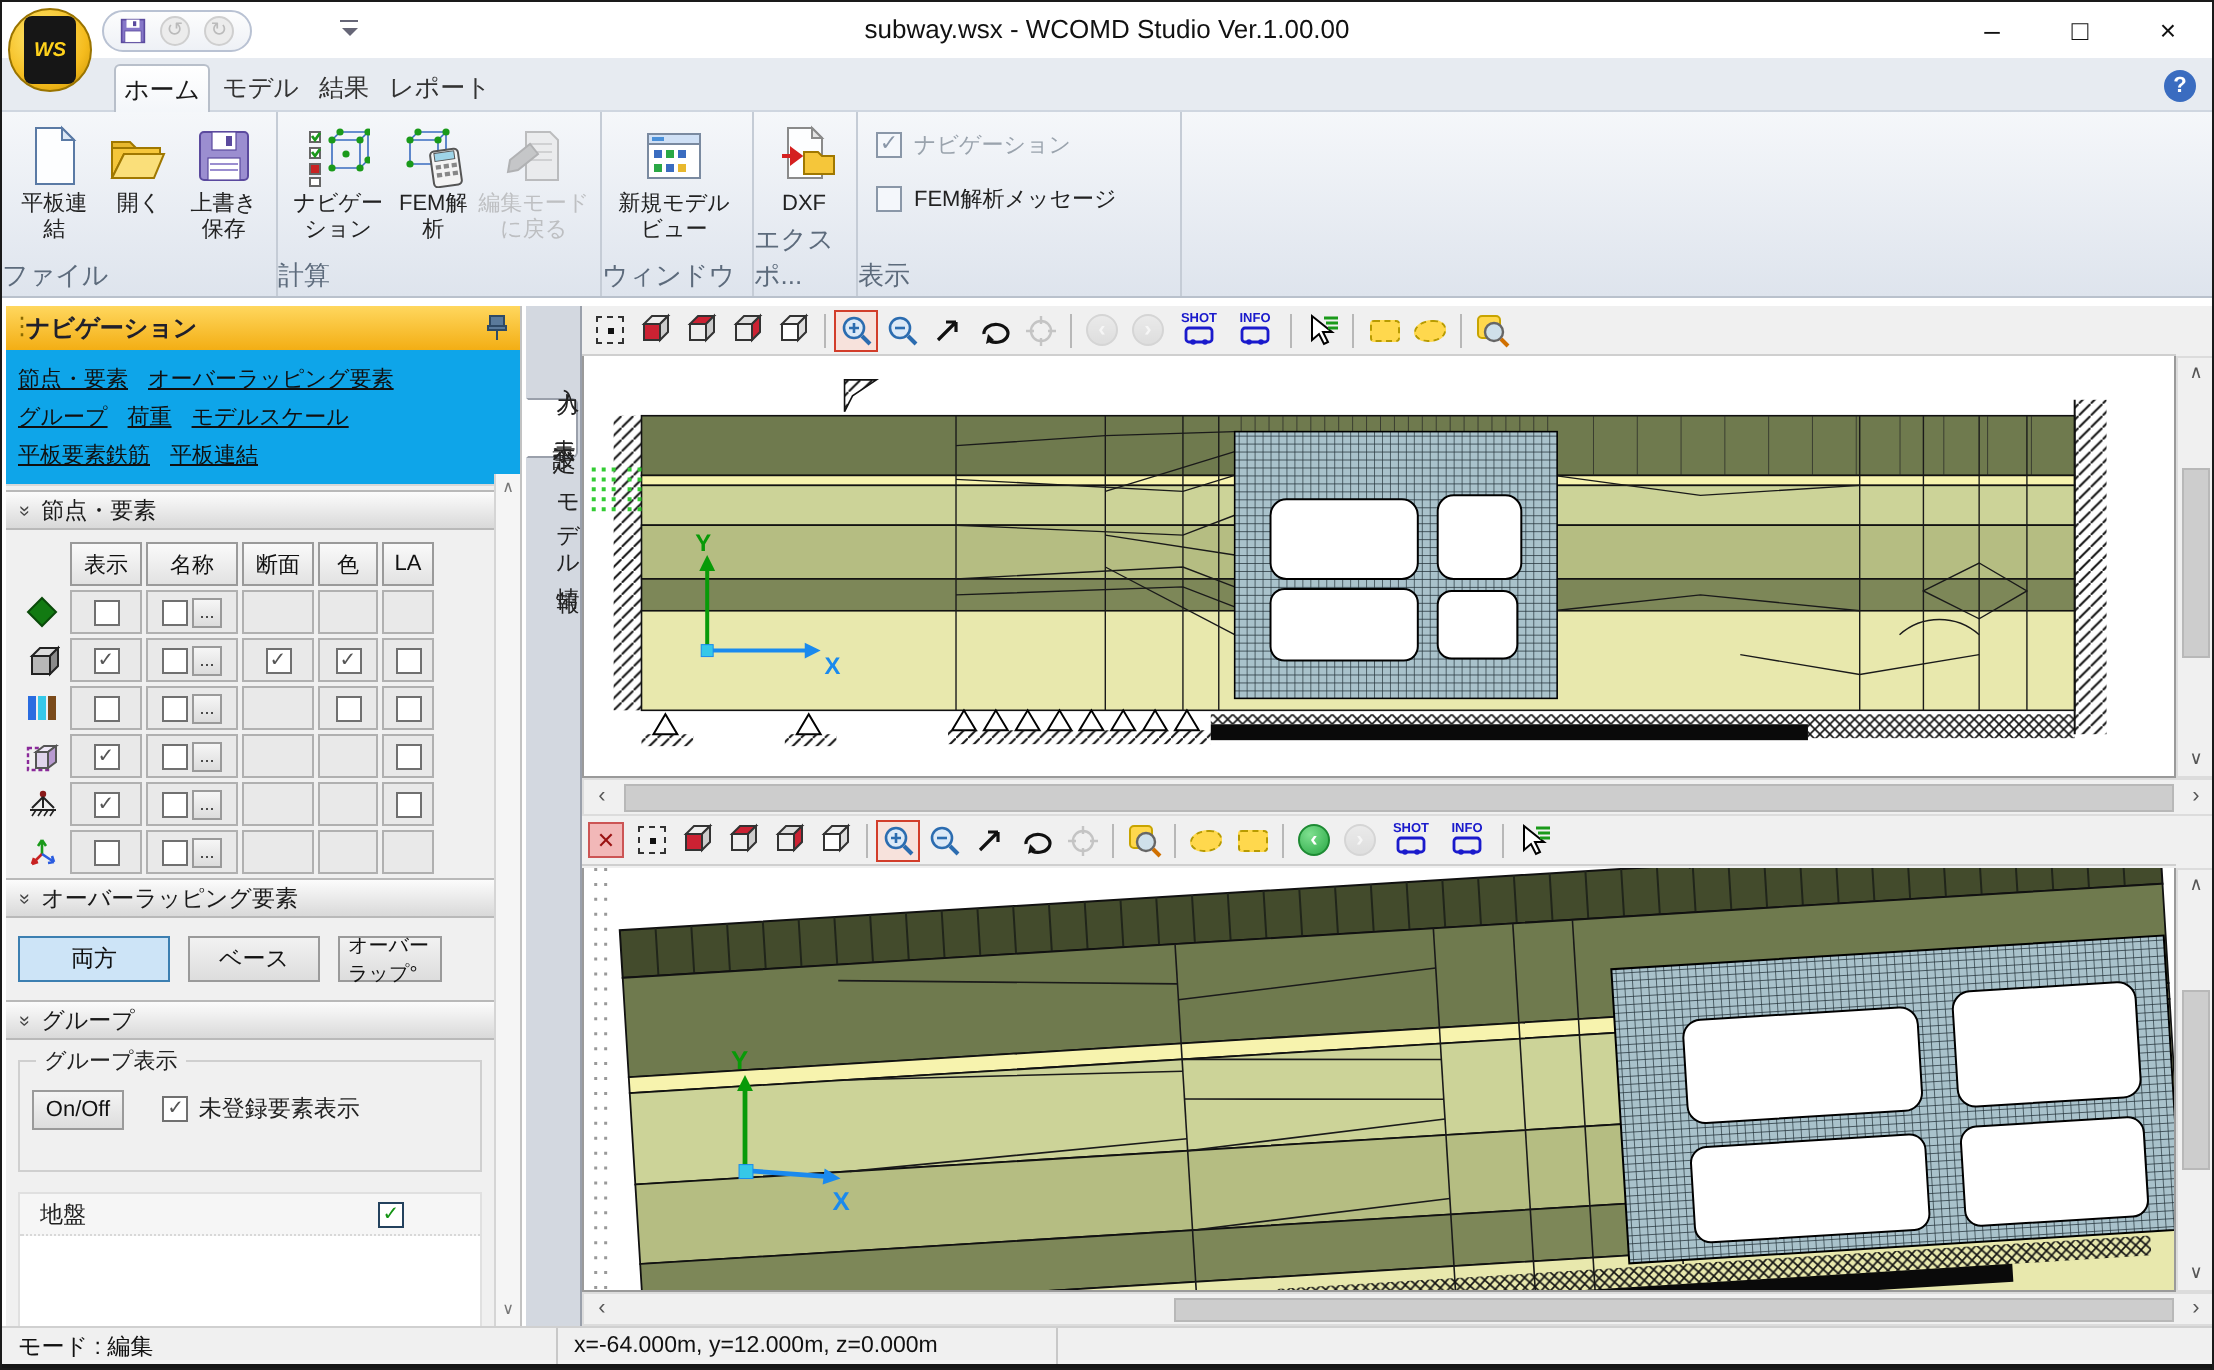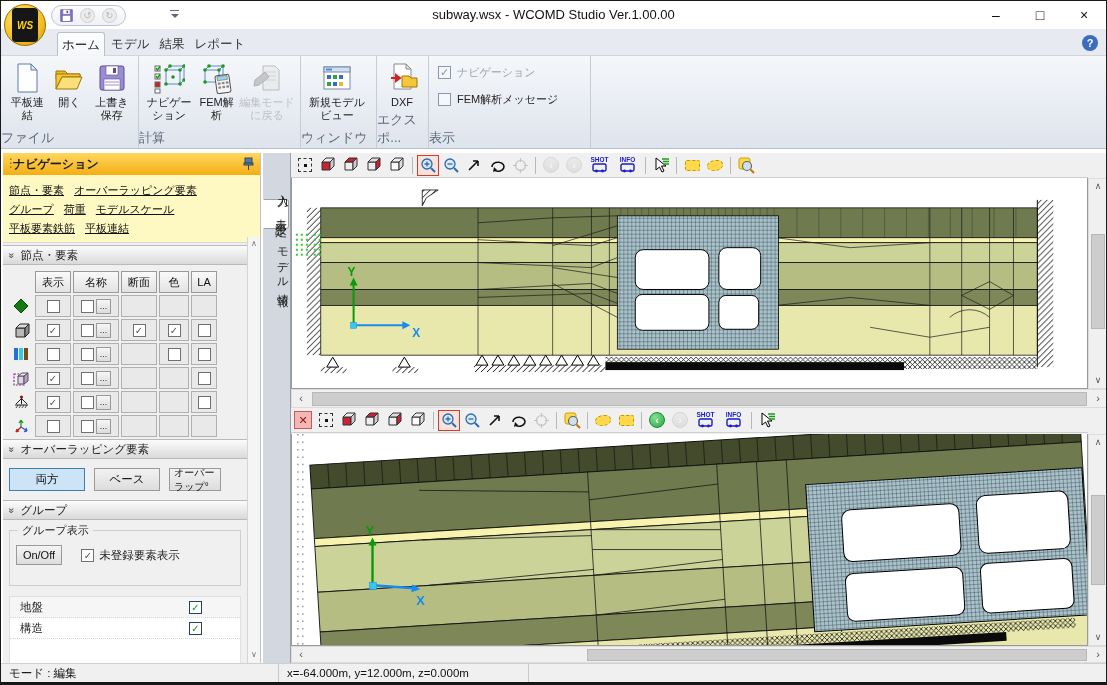--- a/index.html
+++ b/index.html
@@ -43,21 +43,21 @@
   .rcb{width:13px;height:13px;border:1px solid #8a97a8;background:#f4f7fb;font-size:11px;line-height:11px;text-align:center;color:#8a97a8;}
   .rcb.checked:after{content:"✓";}
   .rcheck-label{font-size:11px;color:#222;}
   .rcheck-label.dim{color:#9aa3ad;}
   
   .navpanel{position:absolute;left:2px;top:152px;width:258px;height:510px;background:#f0f0f0;border-right:1px solid #c2c2c2;}
   .nav-header{position:relative;height:22px;background:linear-gradient(#ffd75e,#f3ae14);display:flex;align-items:center;
     padding-left:10px;font-weight:bold;font-size:12px;color:#20202c;}
   .nav-header:before{content:"⋮";position:absolute;left:2px;top:3px;color:#8a6a00;font-weight:normal;}
   .pin{position:absolute;right:6px;top:4px;}
-  .nav-links{padding:6px 6px 4px;line-height:19px;font-size:11px;background:#fef9c3;border-bottom:1px solid #d8d8d8;}
+  .nav-links{padding:6px 6px 4px;line-height:19px;font-size:11px;background:#0ea5e9;border-bottom:1px solid #d8d8d8;}
   .nav-links a{color:#101010;text-decoration:underline;margin-right:10px;white-space:nowrap;}
   .sec-hdr{height:20px;margin-top:2px;background:linear-gradient(#fcfcfc,#d9d9d9);border:1px solid #b9b9b9;border-left:none;border-right:none;
     display:flex;align-items:center;padding-left:6px;gap:6px;font-size:11.5px;color:#1a1a1a;width:245px;}
   .sec-hdr .chev{display:inline-block;transform:rotate(90deg);font-size:10px;color:#444;}
   .panel-scroll{position:absolute;right:0;top:84px;bottom:0;width:13px;background:#f5f5f5;border-left:1px solid #d5d5d5;}
   .panel-scroll .sarr{position:absolute;left:0;width:100%;text-align:center;font-size:8px;color:#777;}
   
   .ne-table{margin:6px 0 2px 6px;}
   .trow{display:flex;gap:2px;margin-bottom:2px;align-items:stretch;}
   .tcell{height:22px;background:#e9e9e9;border:1px solid #b0b0b0;display:flex;align-items:center;justify-content:center;gap:2px;}
@@ -501,24 +501,20 @@
     <span class="unreg">
       <span class="cb checked"></span>
       <span>未登録要素表示</span>
     </span>
   </div>
   <div class="grp-list">
     <div class="grp-item">
       <span>地盤</span>
       <span class="cb green checked"></span>
     </div>
-    <div class="grp-item" style="background:#fff;">
-      <span>構造</span>
-      <span class="cb green checked"></span>
-    </div>
   </div>
 
   <div class="panel-scroll">
     <div class="sarr" style="top:2px;">∧</div>
     <div class="sarr" style="bottom:4px;">∨</div>
   </div>
 </div>
 
 <div class="vtabs">
   <div style="height:22px;"></div>

